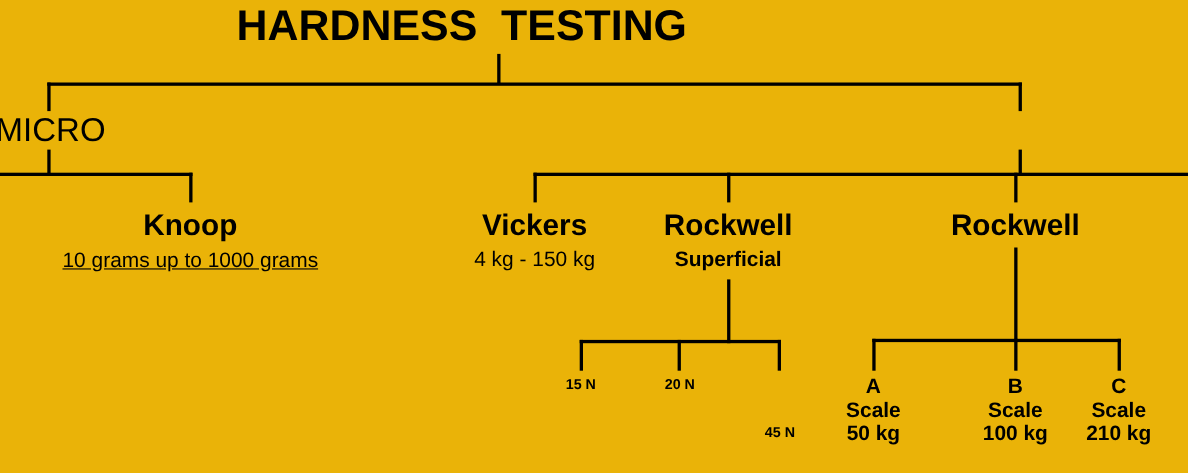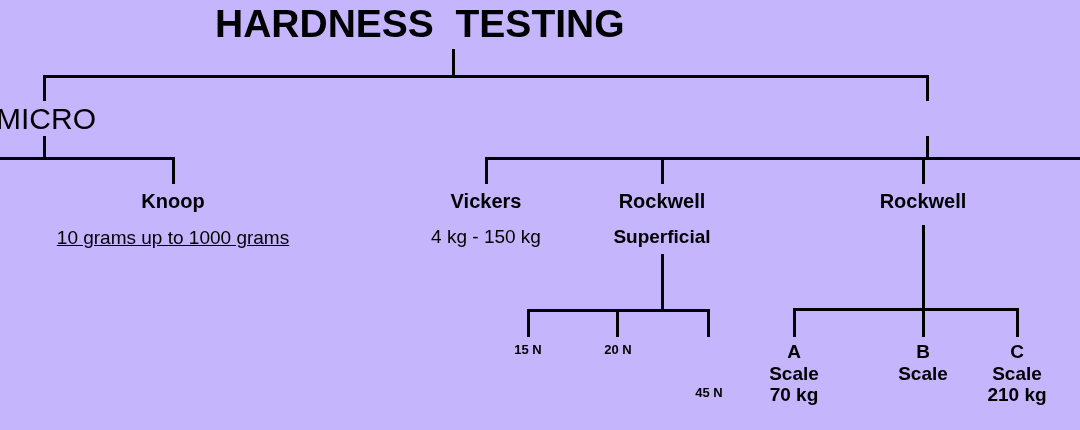--- a/index.html
+++ b/index.html
@@ -8,21 +8,21 @@
     background: #ffffff;
   }
   body {
     font-family: "Liberation Sans", sans-serif;
     color: #000000;
   }
   #canvas {
     position: relative;
     width: 1080px;
     height: 430px;
-    background: #c4b5fd;
+    background: #eab308;
     overflow: hidden;
   }
   
   .hline {
     position: absolute;
     background: #000000;
     height: 3px;
   }
   .vline {
     position: absolute;
@@ -45,21 +45,21 @@
     letter-spacing: 0px;
     line-height: 1;
     white-space: pre;
   }
   .lvl1 {
     font-size: 30px;
     font-weight: normal;
     line-height: 1;
   }
   .main-label {
-    font-size: 20px;
+    font-size: 27px;
     font-weight: bold;
     line-height: 1.05;
   }
   .sub-label {
     font-size: 19px;
     font-weight: normal;
     line-height: 1.12;
   }
   .sub-bold {
     font-size: 19px;
@@ -129,26 +129,27 @@
 
   <div class="vline" style="left:922px; top:225px; height:86px;"></div>
   <div class="hline" style="left:793px; top:308px; width:226px;"></div>
   <div class="vline" style="left:793px; top:308px; height:29px;"></div>
   <div class="vline" style="left:922px; top:308px; height:29px;"></div>
   <div class="vline" style="left:1016px; top:308px; height:29px;"></div>
 
   <div class="node leaf-small" style="left:738px; top:341px; width:112px;">
     <div>A</div>
     <div>Scale</div>
-    <div>70 kg</div>
+    <div>50 kg</div>
   </div>
 
   <div class="node leaf-small" style="left:867px; top:341px; width:112px;">
     <div>B</div>
     <div>Scale</div>
+    <div>100 kg</div>
   </div>
 
   <div class="node leaf-small" style="left:961px; top:341px; width:112px;">
     <div>C</div>
     <div>Scale</div>
     <div>210 kg</div>
   </div>
 
 </div>
 

